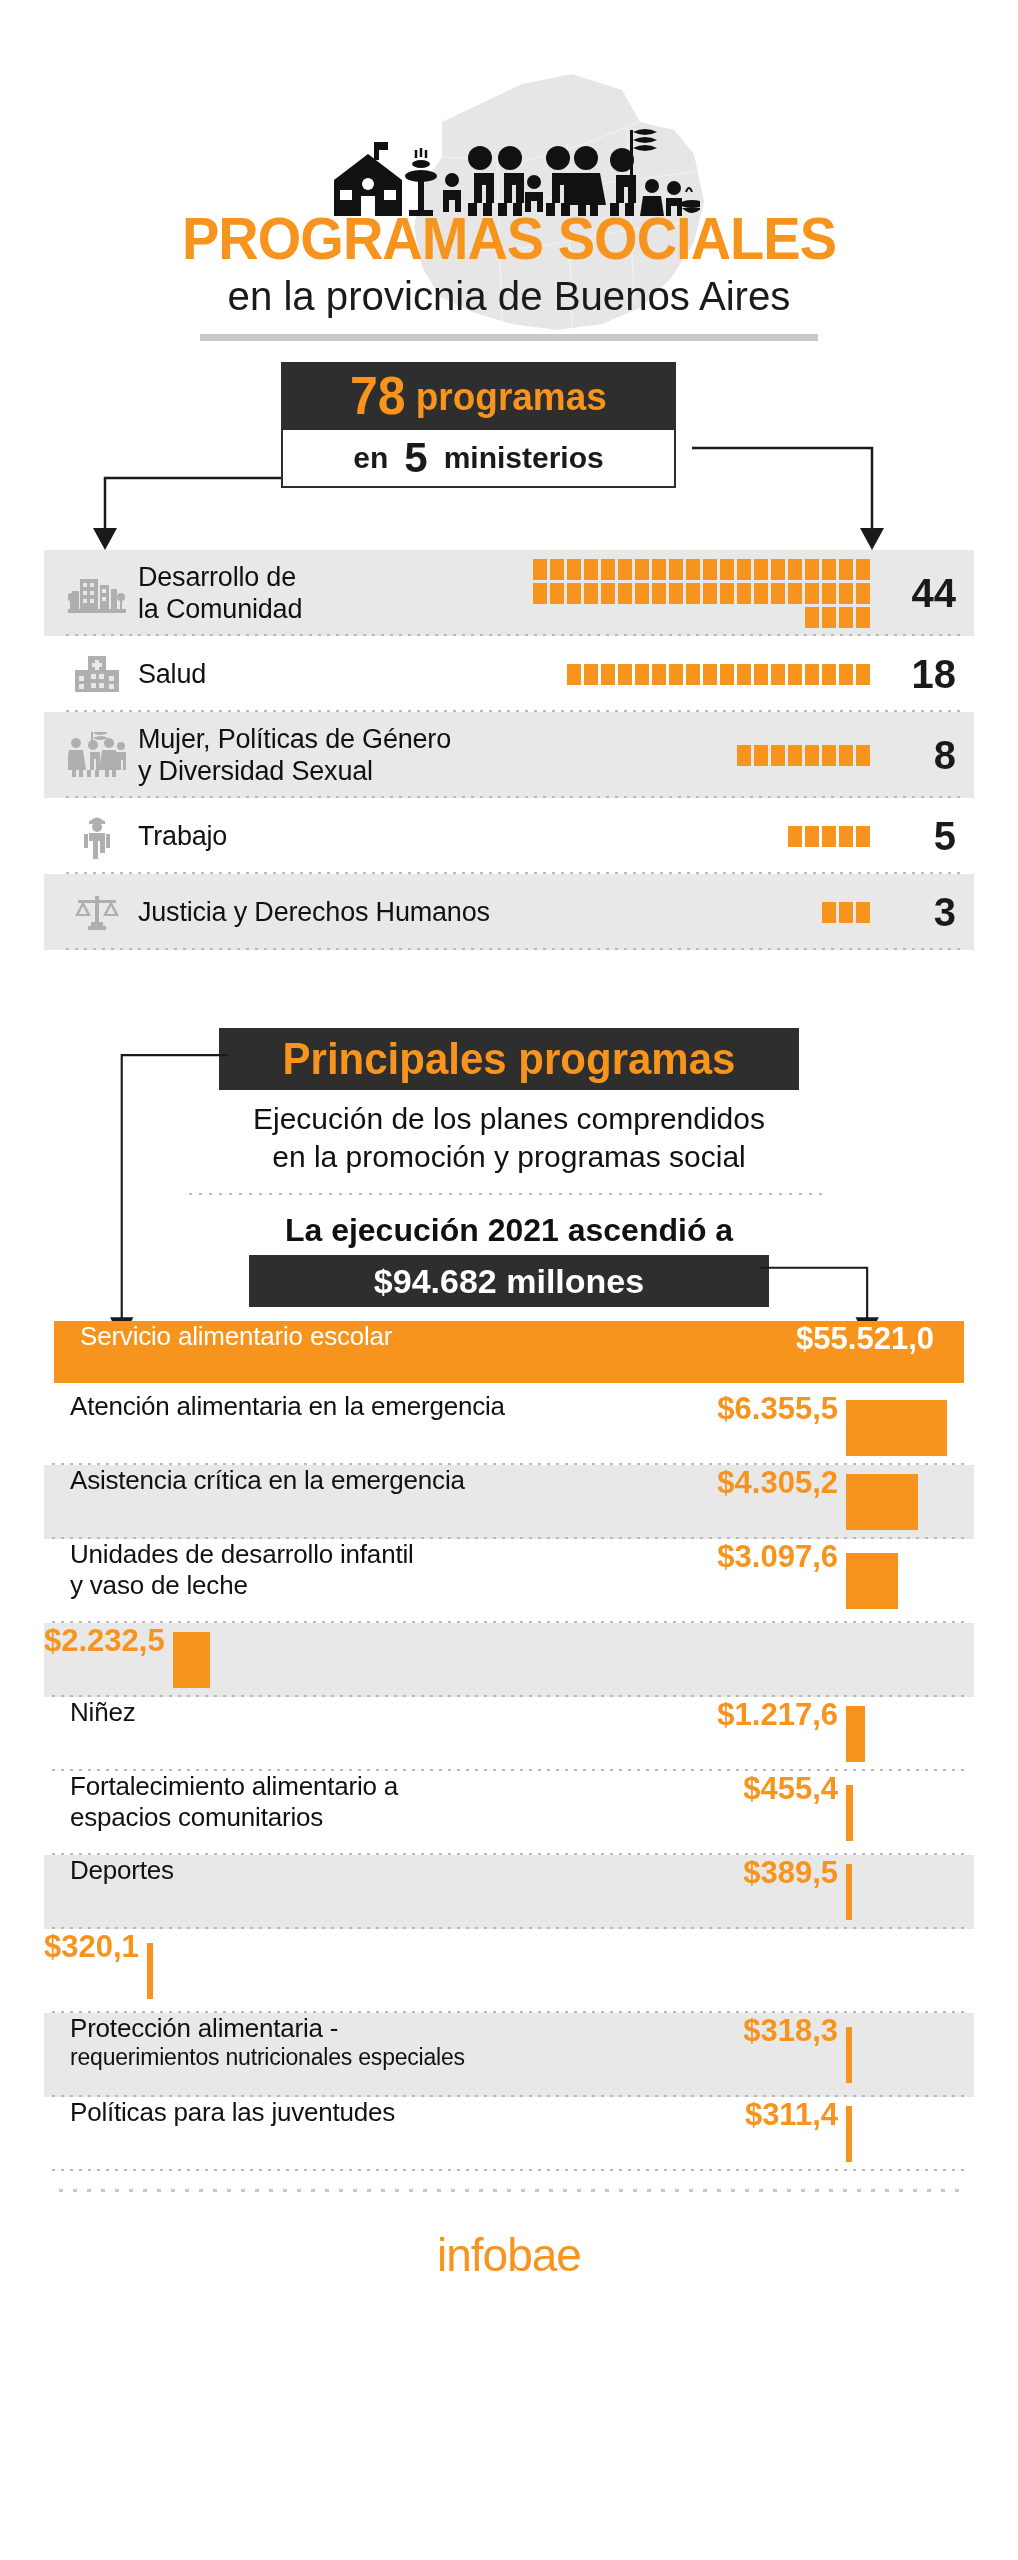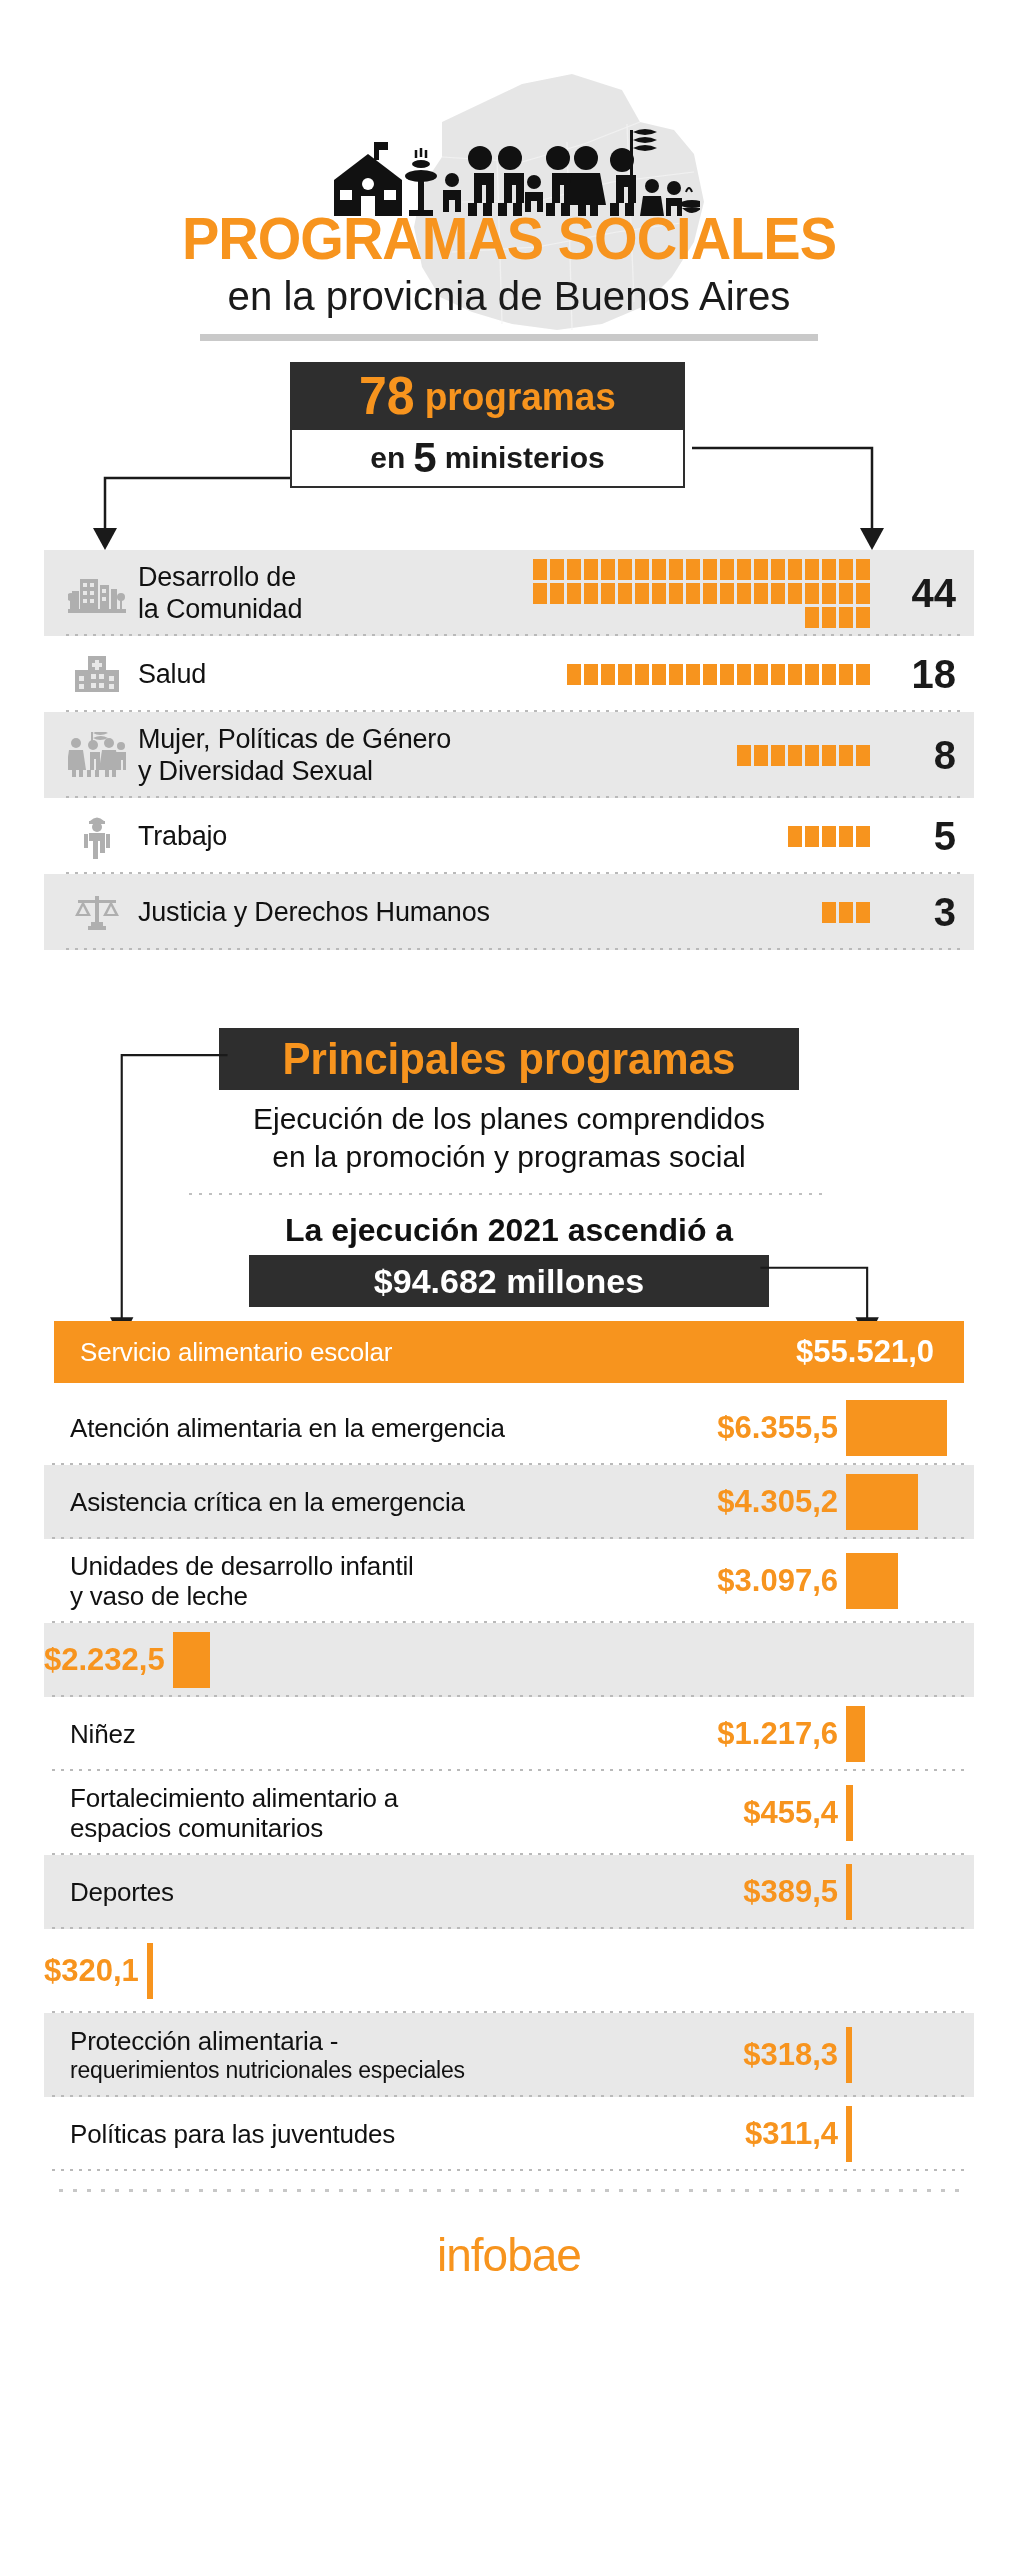--- a/index.html
+++ b/index.html
@@ -42,40 +42,40 @@
     transform: scaleX(0.98);
   }
   .title-rule {
     width: 618px; height: 7px; background: #C9C9C9;
     margin: 14px auto 0 auto;
   }
 
   
   .banner-zone { position: relative; width: 1018px; height: 200px; }
   .badge78 {
-    position: absolute; left: 290px; top: 12px;
+    position: absolute; left: 281px; top: 12px;
     width: 395px;
   }
   .badge78-top {
     background: #2E2E2E; height: 68px;
     display: flex; align-items: center; justify-content: center;
     gap: 10px;
   }
   .badge78-num {
     color: #F7941E; font-weight: 700; font-size: 50px; line-height: 1;
     transform: scaleY(1.08);
   }
   .badge78-word {
     color: #F7941E; font-weight: 700; font-size: 37px; line-height: 1;
     transform: scaleY(1.06);
   }
   .badge78-bot {
     background: #ffffff; border: 2px solid #2E2E2E; border-top: none;
     height: 58px;
-    display: flex; align-items: center; justify-content: center; gap: 8px;
+    display: flex; align-items: center; justify-content: center; gap: 16px;
   }
   .badge78-b1 { color: #1a1a1a; font-weight: 700; font-size: 30px; }
   .badge78-b2 { color: #1a1a1a; font-weight: 700; font-size: 42px; line-height:1; }
   .badge78-b3 { color: #1a1a1a; font-weight: 700; font-size: 30px; }
 
   .connector { position: absolute; left: 0; top: 0; width: 1018px; height: 200px; pointer-events: none; }
 
   
   .ministries { width: 930px; margin: 0 auto; position: relative; }
   .mrow {
@@ -124,21 +124,21 @@
     width: 520px; margin: 6px auto 8px auto; background: #2E2E2E; height: 52px;
     display: flex; align-items: center; justify-content: center;
   }
   .pp-amount span { color: #fff; font-weight: 700; font-size: 34px; line-height: 1; }
 
   .connector2 { position: absolute; left: 0; top: 0; width: 1018px; height: 330px; pointer-events: none; }
 
   
   .programs { width: 930px; margin: 14px auto 0 auto; }
   .prow {
-    position: relative; display: flex; align-items: center;
+    position: relative; display: flex; 
     min-height: 74px; padding: 0 0 0 0;
   }
   .prow.shaded { background: #E8E8E8; }
   .prow .pdots {
     position: absolute; left: 8px; right: 8px; bottom: 0; height: 2px;
     background-image: repeating-linear-gradient(to right, #b9b9b9 0 3px, transparent 3px 9px);
   }
   .prow.first {
     background: #F7941E; min-height: 62px; margin: 6px 10px 8px 10px;
     width: 910px;

